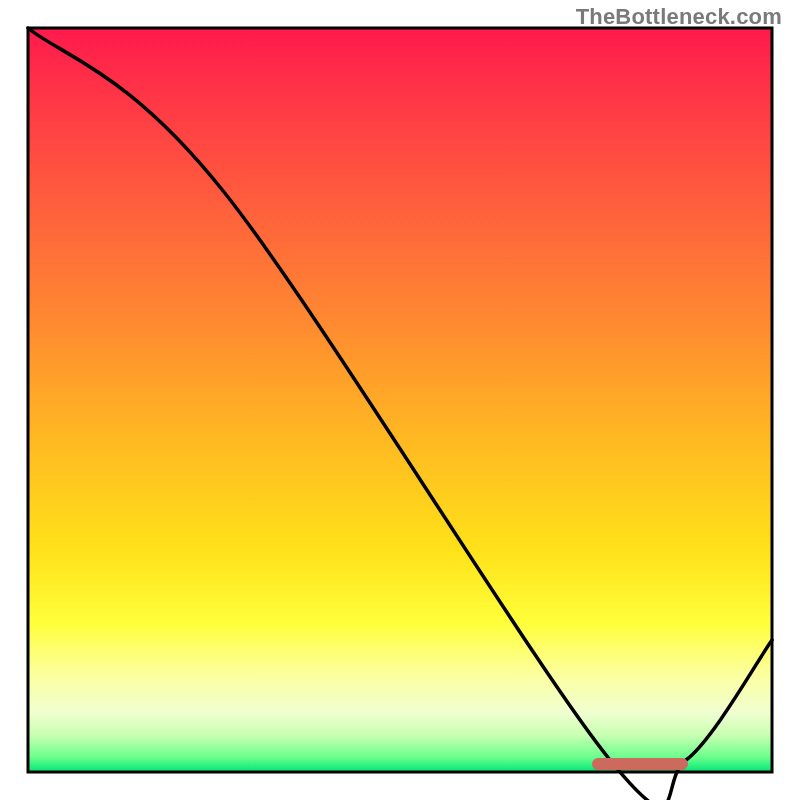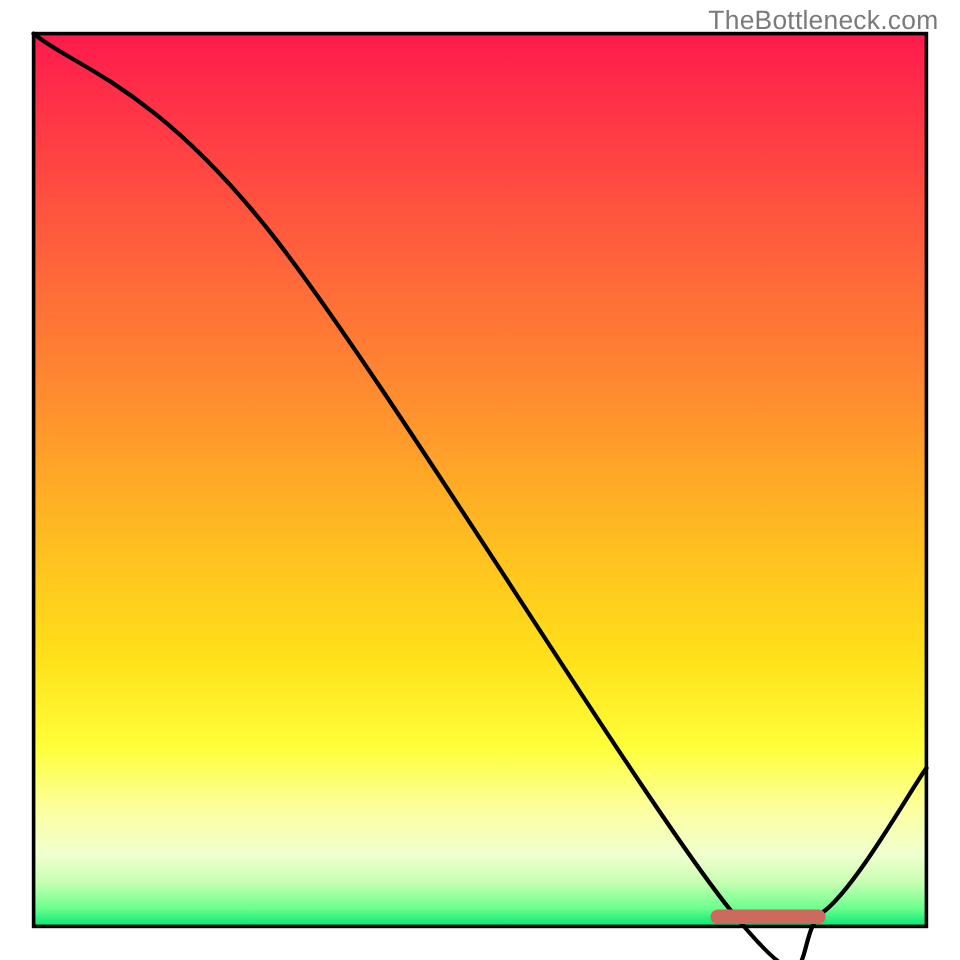--- a/index.html
+++ b/index.html
@@ -14,21 +14,21 @@
   .container {
     position: relative;
     width: 800px;
     height: 800px;
   }
   .watermark {
     position: absolute;
     top: 4px;
     right: 18px;
     font-size: 22px;
-    font-weight: 400;
+    font-weight: 700;
     color: #7a7a7a;
     letter-spacing: 0.2px;
     z-index: 5;
   }
   .plot-area {
     position: absolute;
     left: 28px;
     top: 28px;
     width: 744px;
     height: 744px;

